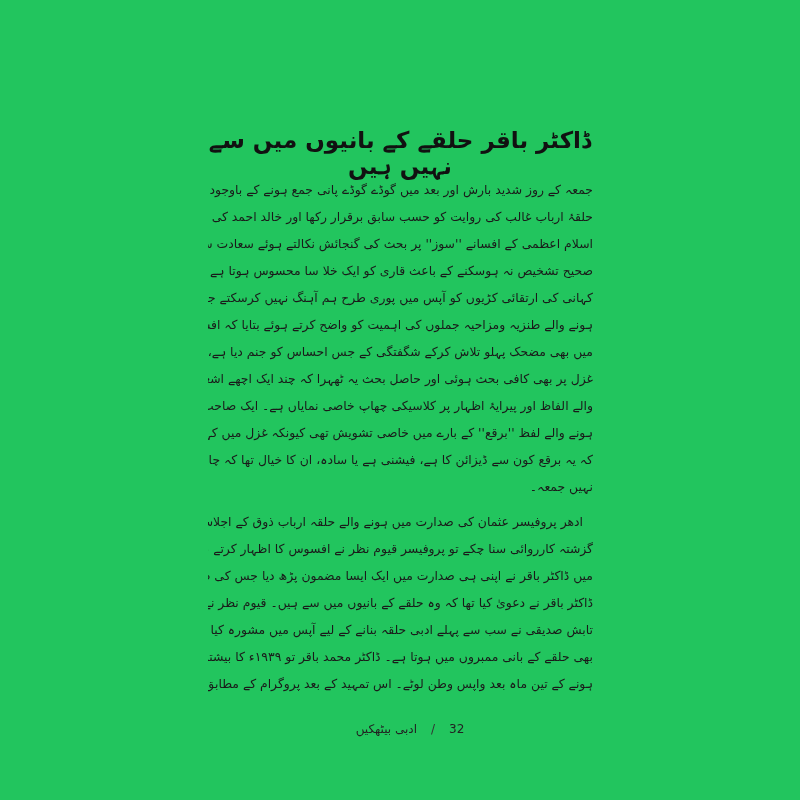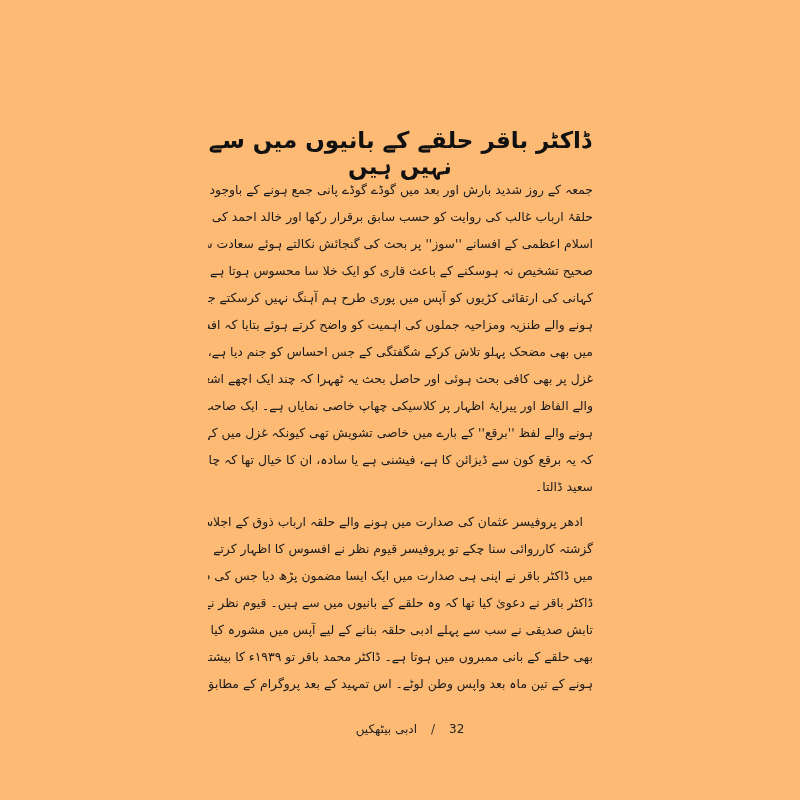--- a/index.html
+++ b/index.html
@@ -7,21 +7,21 @@
       padding: 0;
       width: 800px;
       height: 800px;
       background: #ffffff;
       overflow: hidden;
     }
     .page {
       position: relative;
       width: 800px;
       height: 800px;
-      background: #fdba74;
+      background: #22c55e;
     }
     .text-block {
       position: absolute;
       left: 208px;
       width: 385px;
       direction: rtl;
       font-family: "DejaVu Sans", sans-serif;
       color: #1a1a1a;
     }
     .title {
@@ -87,21 +87,21 @@
     <span class="line">حلقۂ ارباب غالب کی روایت کو حسب سابق برقرار رکھا اور خالد احمد کی صدارت میں اجلاس منعقد کر ڈالا۔</span>
     <span class="line">اسلام اعظمی کے افسانے ''سوز'' پر بحث کی گنجائش نکالتے ہوئے سعادت سعید نے بتایا کہ افسانے میں سوز کی</span>
     <span class="line">صحیح تشخیص نہ ہوسکنے کے باعث قاری کو ایک خلا سا محسوس ہوتا ہے۔ ضیا بٹ کا بھی یہی خیال تھا کہ واقعات</span>
     <span class="line">کہانی کی ارتقائی کڑیوں کو آپس میں پوری طرح ہم آہنگ نہیں کرسکتے جبکہ خالد احمد نے افسانے میں استعمال</span>
     <span class="line">ہونے والے طنزیہ ومزاحیہ جملوں کی اہمیت کو واضح کرتے ہوئے بتایا کہ افسانہ نگار نے بدترین صورت حال</span>
     <span class="line">میں بھی مضحک پہلو تلاش کرکے شگفتگی کے جس احساس کو جنم دیا ہے، وہ خاصی اہمیت کا حامل ہے۔ خالد مقتدر کی</span>
     <span class="line">غزل پر بھی کافی بحث ہوئی اور حاصل بحث یہ ٹھہرا کہ چند ایک اچھے اشعار کے باوجود اس میں استعمال ہونے</span>
     <span class="line">والے الفاظ اور پیرایۂ اظہار پر کلاسیکی چھاپ خاصی نمایاں ہے۔ ایک صاحب کو غزل کے ایک شعر میں استعمال</span>
     <span class="line">ہونے والے لفظ ''برقع'' کے بارے میں خاصی تشویش تھی کیونکہ غزل میں کہیں بھی یہ صراحت نہیں ہوسکتی تھی</span>
     <span class="line">کہ یہ برقع کون سے ڈیزائن کا ہے، فیشنی ہے یا سادہ، ان کا خیال تھا کہ چادر یا ردا کا لفظ قاری کو ایسی الجھن میں</span>
-    <span class="line last">سعید ڈالتا۔</span>
+    <span class="line last">نہیں جمعہ۔</span>
   </div>
 
   <div class="text-block para" id="para2">
     <span class="line first-indent">ادھر پروفیسر عثمان کی صدارت میں ہونے والے حلقہ ارباب ذوق کے اجلاس میں جب سیکرٹری حلقہ</span>
     <span class="line">گزشتہ کارروائی سنا چکے تو پروفیسر قیوم نظر نے افسوس کا اظہار کرتے ہوئے بتایا کہ پچھلے اتوار ان کی غیر موجودگی</span>
     <span class="line">میں ڈاکٹر باقر نے اپنی ہی صدارت میں ایک ایسا مضمون پڑھ دیا جس کی صداقت مشکوک تھی۔ اس مضمون میں</span>
     <span class="line">ڈاکٹر باقر نے دعویٰ کیا تھا کہ وہ حلقے کے بانیوں میں سے ہیں۔ قیوم نظر نے بتایا کہ سید نذیر نیازی اور</span>
     <span class="line">تابش صدیقی نے سب سے پہلے ادبی حلقہ بنانے کے لیے آپس میں مشورہ کیا تھا اور حفیظ ہوشیار پوری کا شمار</span>
     <span class="line">بھی حلقے کے بانی ممبروں میں ہوتا ہے۔ ڈاکٹر محمد باقر تو ۱۹۳۹ء کا بیشتر حصہ انگلستان میں رہے اور جنگ شروع</span>
     <span class="line">ہونے کے تین ماہ بعد واپس وطن لوٹے۔ اس تمہید کے بعد پروگرام کے مطابق شیر محمد گریوال نے اپنا مقالہ</span>

